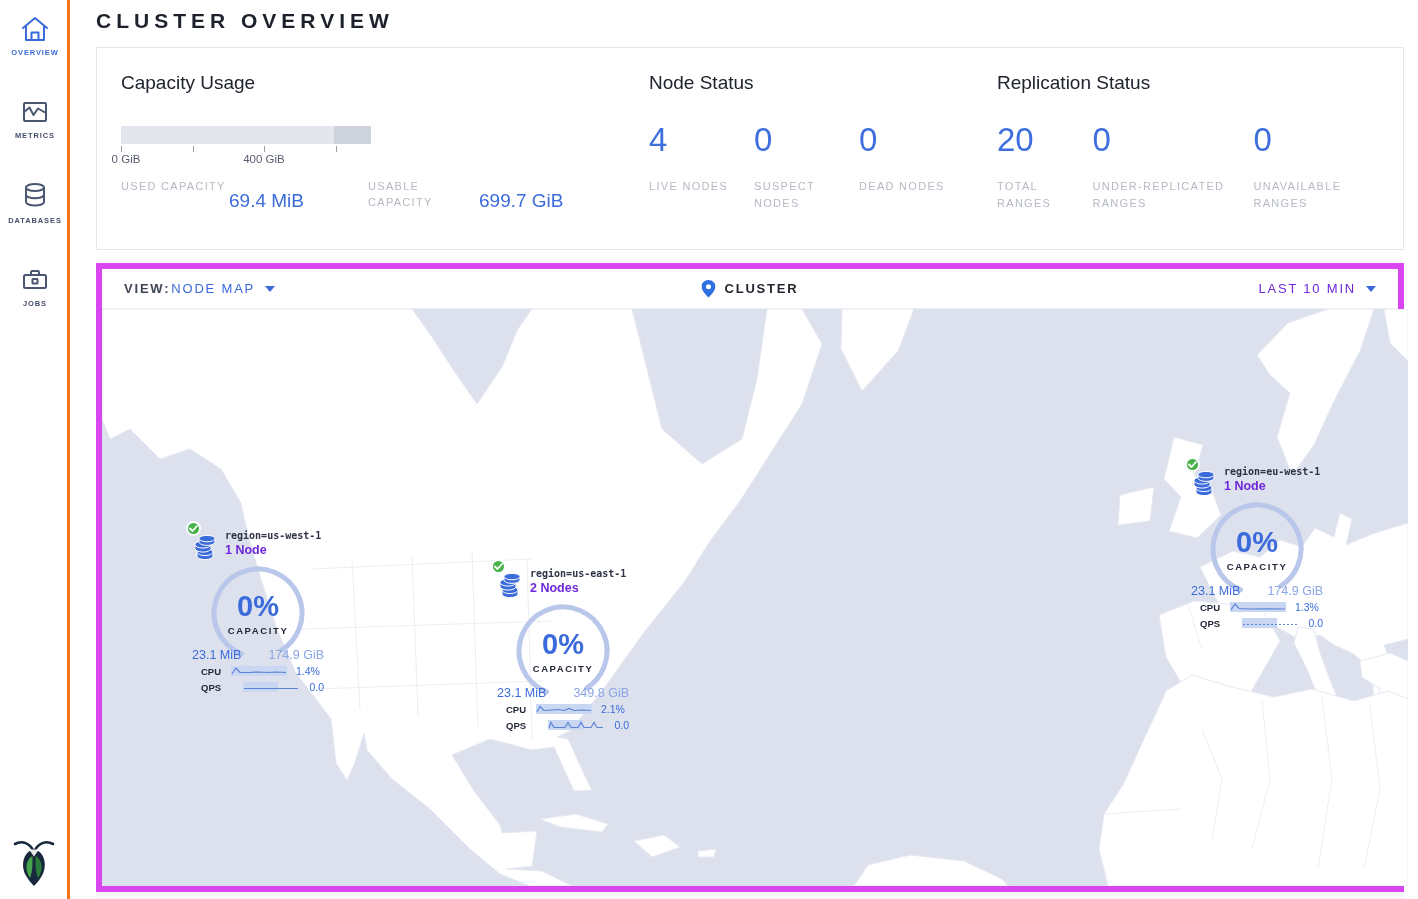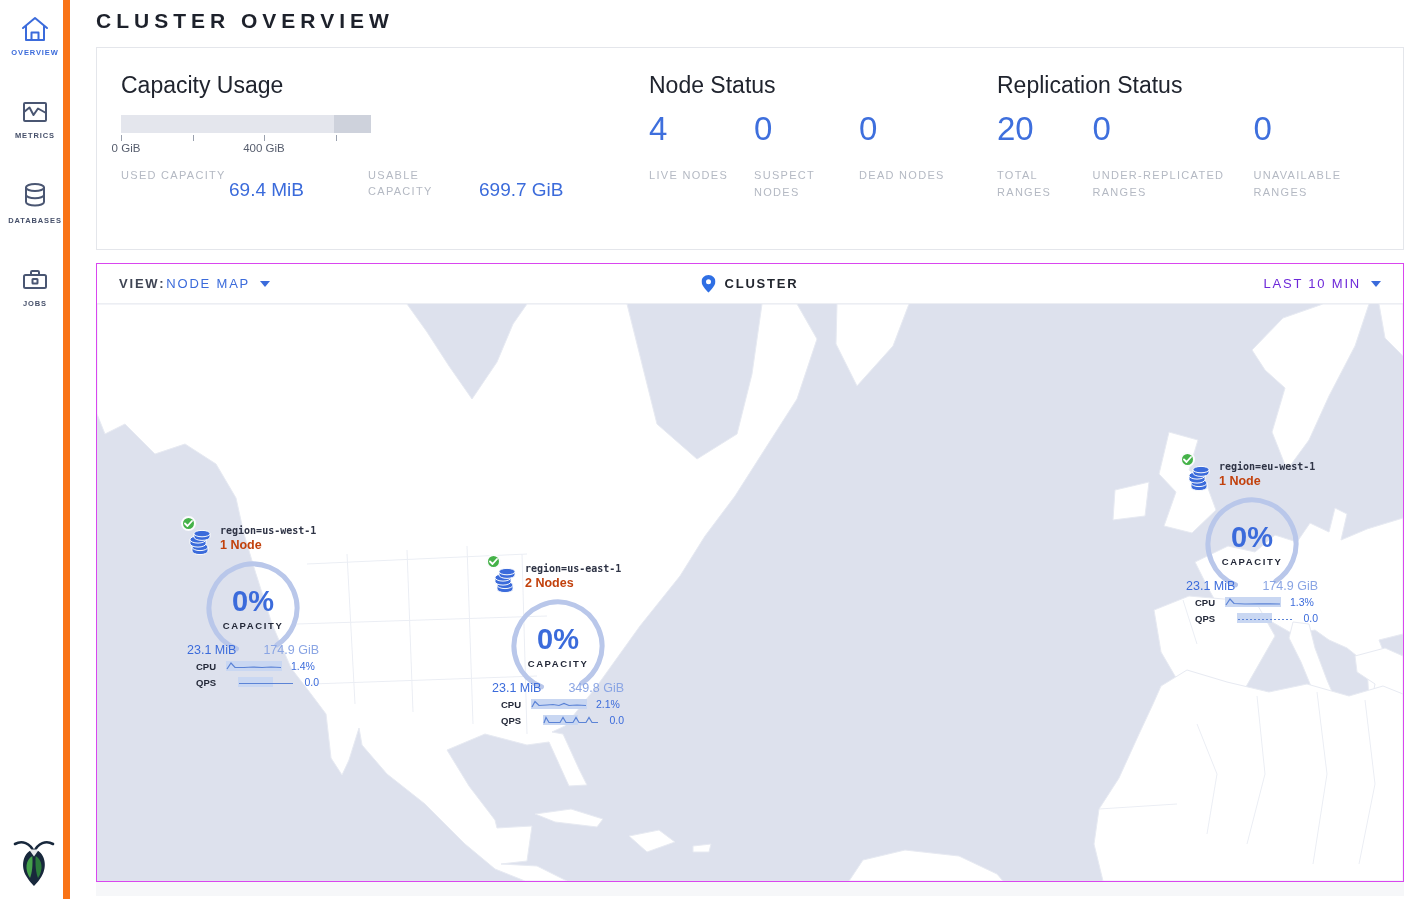--- a/index.html
+++ b/index.html
@@ -1,36 +1,36 @@
 <!DOCTYPE html>
 <html><head>
 <meta charset="utf-8">
 <style>
   * { box-sizing: border-box; margin: 0; padding: 0; }
   html,body { width:1418px; height:899px; overflow:hidden; background:#fff;
     font-family:"Liberation Sans", sans-serif; -webkit-font-smoothing:antialiased; }
 
   
   .sidebar { position:fixed; left:0; top:0; width:70px; height:899px;
-    background:#fff; border-right:7px solid #f97316; z-index:10; }
+    background:#fff; border-right:3px solid #f97316; z-index:10; }
   .side-item { width:70px; text-align:center; padding-top:14px; cursor:pointer; }
   .side-item .icn { display:block; margin:0 auto 4px; }
   .side-label { font-size:7.5px; font-weight:bold; letter-spacing:.9px; color:#46506a; }
   .side-item.active .side-label { color:#3b6bdb; }
   .side-logo { position:absolute; left:13px; bottom:8px; }
 
   
   .main { margin-left:71px; padding:0 14px 0 25px; }
   .page-title { margin:9px 0 14px; font-size:21px; font-weight:600;
     letter-spacing:5px; color:#1d212b; }
 
   
   .summary { border:1px solid #e4e6eb; background:#fff; height:203px;
     display:flex; padding:24px 0 0 24px; }
-  .sec-title { font-size:23px; font-weight:500; color:#20242e; margin-bottom:8px; }
+  .sec-title { font-size:19px; font-weight:500; color:#20242e; margin-bottom:24px; }
   .sec-capacity { width:528px; }
   .cap-row { display:flex; }
   .cap-percent { width:106px; font-size:31px; color:#3b6bdb; line-height:1; padding-top:6px; }
   .cap-bar-wrap { width:250px; padding-top:8px; }
   .cap-bar { height:18px; background:#e4e6ed; position:relative; }
   .cap-bar .nonusable { position:absolute; right:0; top:0; bottom:0; width:15%; background:#ced2dc; }
   .cap-ticks { position:relative; height:7px; margin-top:2px; }
   .cap-ticks i { position:absolute; top:0; width:1px; height:6px; background:#9aa1ae; }
   .cap-tick-labels { position:relative; height:14px; font-size:11.5px; color:#565d6d; }
   .cap-tick-labels span { position:absolute; transform:translateX(-50%); white-space:nowrap;text-align:right; }
@@ -46,21 +46,21 @@
   .stat { }
   .stat-num { font-size:33px; color:#3e6fdd; line-height:1; padding-top:5px; }
   .stat-label { font-size:11px; letter-spacing:1.3px; color:#b4b9c3; line-height:1.55;
     margin-top:22px; padding-right:18px; }
   .sec-nodes .stat { width:105px; }
   .sec-repl { flex:1; }
   .sec-repl .stat.w1 { width:105px; }
   .sec-repl .stat.w2 { width:177px; }
 
   
-  .map-panel { border:1px solid #d946ef; margin-top:13px; background:#fff; }
+  .map-panel { border:6px solid #d946ef; margin-top:13px; background:#fff; }
   .view-bar { height:40px; display:flex; align-items:center; position:relative;
     padding:0 22px; border-bottom:1px solid #eceef3; font-size:13px; letter-spacing:1.8px; }
   .vb-label { color:#3f4554; font-weight:bold; }
   .vb-select { display:flex; align-items:center; margin-left:1px; cursor:pointer;
     color:#3b6bdb; font-weight:bold; background:none; border:none; font:inherit; letter-spacing:inherit; }
   .vb-caret { margin-left:10px; display:inline-block; }
   .vb-center { position:absolute; left:50%; transform:translateX(-50%);
     display:flex; align-items:center; color:#22262f; font-weight:bold; cursor:pointer; }
   .vb-center .pin { margin-right:9px; }
   .vb-right { margin-left:auto; display:flex; align-items:center; color:#6d28d9;
@@ -70,21 +70,21 @@
   .map-area svg.world { position:absolute; left:0; top:0; }
 
   
   .region-card { position:absolute; width:132px; cursor:pointer; }
   .rc-head { position:relative; padding-left:33px; min-height:36px; }
   .rc-check { position:absolute; left:-6px; top:-6px; width:15px; height:15px; border-radius:50%;
     background:#44b248; border:2px solid #fbfcfd; display:flex; align-items:center; justify-content:center; }
   .rc-db { position:absolute; left:1px; top:8px; }
   .rc-name { font-family:"DejaVu Sans Mono", monospace; font-size:10px; font-weight:bold;
     color:#2e3345; white-space:nowrap; padding-top:3px; }
-  .rc-nodes { font-size:12.5px; font-weight:bold; color:#c2410c; margin-top:2px; }
+  .rc-nodes { font-size:12.5px; font-weight:bold; color:#6d28d9; margin-top:2px; }
   .rc-donut { position:relative; width:96px; height:98px; margin:2px auto 0; text-align:center; }
   .rc-donut svg { position:absolute; left:0; top:0; }
   .rc-pct { position:relative; font-size:29px; font-weight:bold; color:#3b6bdb; padding-top:27px; line-height:1; }
   .rc-cap { position:relative; font-size:9.5px; font-weight:bold; letter-spacing:1.6px; color:#232838; margin-top:4px; }
   .rc-values { display:flex; justify-content:space-between; margin-top:-15px;
     position:relative; font-size:12.5px; }
   .rc-used { color:#3b6bdb; }
   .rc-total { color:#8aa5e4; }
   .rc-metric { display:flex; align-items:center; margin-top:3px; padding-left:9px; }
   .rc-metric + .rc-metric { margin-top:4px;gap:22px; }

